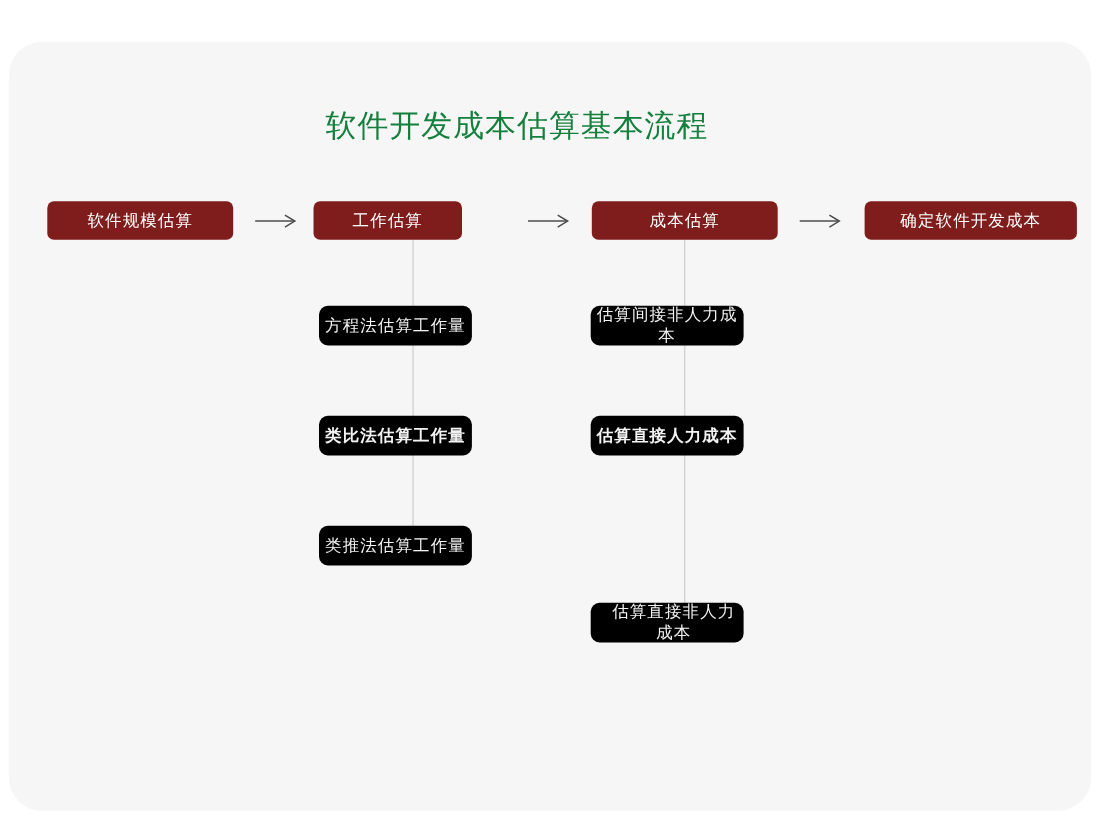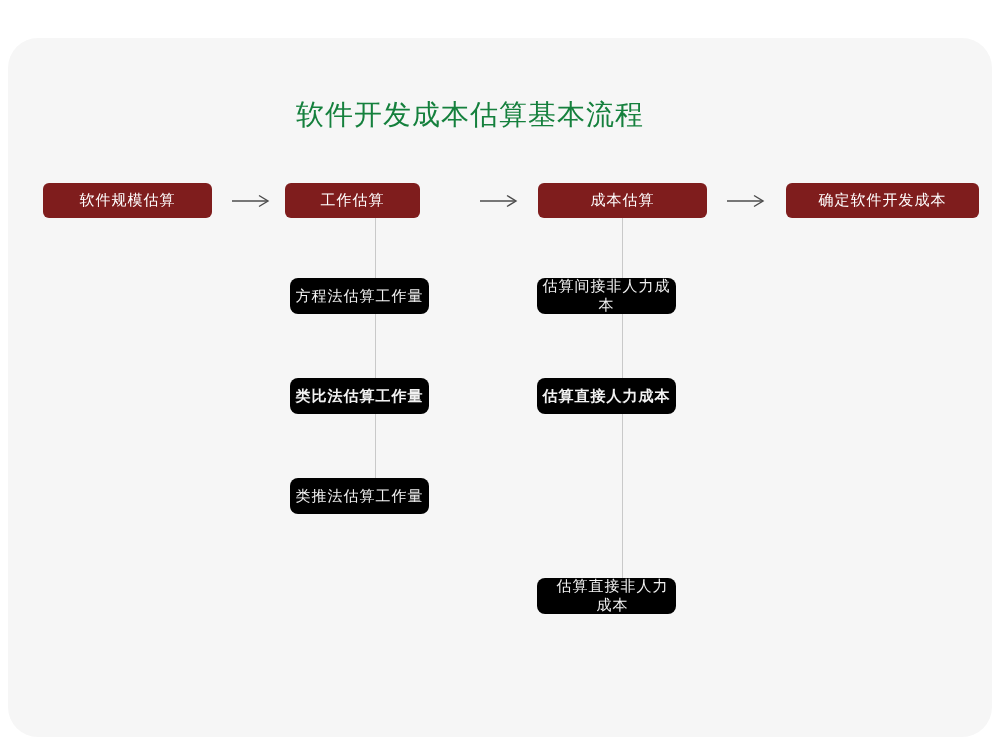--- a/index.html
+++ b/index.html
@@ -78,21 +78,21 @@
     z-index: 1;
   }
   .vline-effort { left: 375px; top: 218px; height: 264px; }
   .vline-cost   { left: 622px; top: 218px; height: 364px; }
 
   .col-effort { left: 290px; }
   .col-cost   { left: 537px; }
   .row-1 { top: 278px; }
   .row-2 { top: 378px; font-weight: bold; }
   .row-3 { top: 478px; }
-  .row-4 { top: 578px; padding-left: 12px; }
+  .row-4 { top: 548px; padding-left: 12px; }
 </style>
 </head>
 <body>
 
 <div class="stage">
   <div class="canvas-card"></div>
 
   <div class="diagram-title">软件开发成本估算基本流程</div>
 
   <div class="vline vline-effort"></div>

